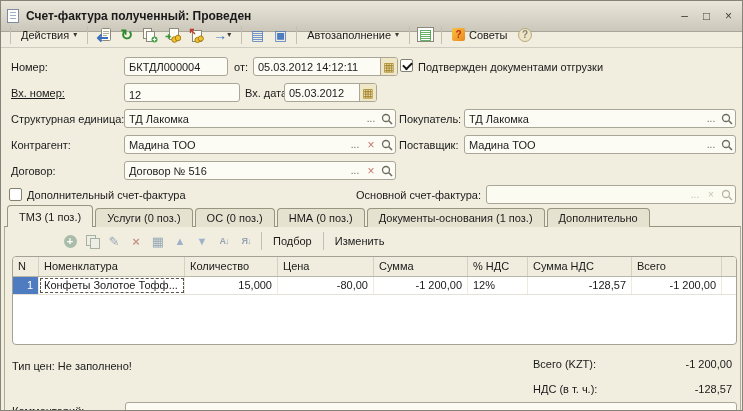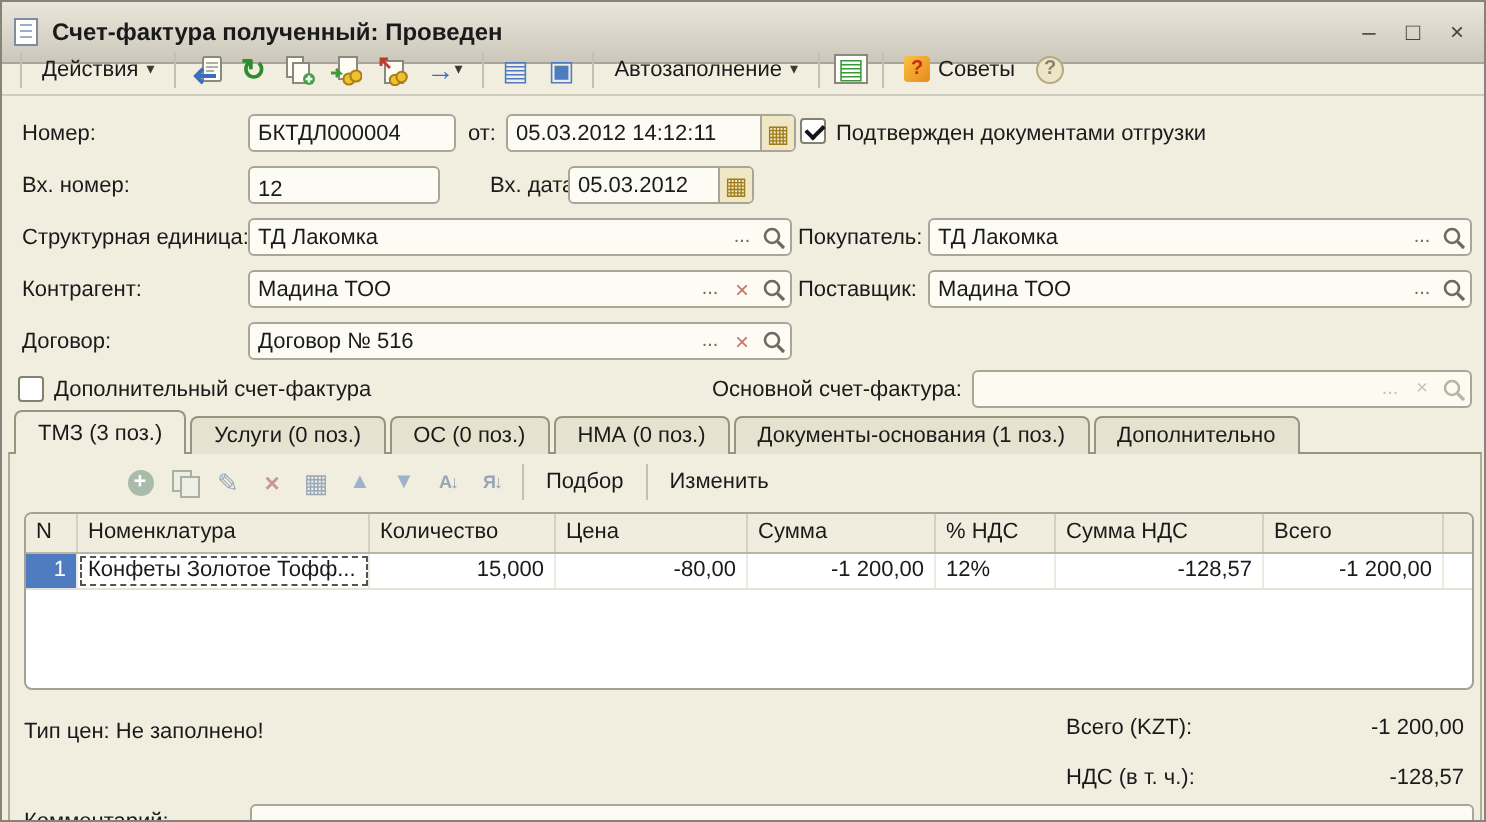--- a/index.html
+++ b/index.html
@@ -173,22 +173,22 @@
     <span class="fv">БКТДЛ000004</span>
   </div>
   <div class="lbl" style="left:233px;top:60px;">от:</div>
   <div class="field" style="left:252px;top:56px;width:145px;">
     <span class="fv">05.03.2012 14:12:11</span>
     <span class="calbtn">▦</span>
   </div>
   <span class="checkbox checked" style="left:399px;top:58px;"></span>
   <div class="lbl" style="left:417px;top:60px;">Подтвержден документами отгрузки</div>
 
-  <div class="lbl" style="left:10px;top:86px;">Вх. номер:</div>
-  <div class="field" style="left:123px;top:82px;width:96px;align-items:flex-end;">
+  <div class="lbl" style="left:10px;top:86px;text-decoration:underline;">Вх. номер:</div>
+  <div class="field" style="left:123px;top:82px;width:116px;align-items:flex-end;">
     <span class="fv">12</span>
   </div>
   <div class="lbl" style="left:233px;top:86px;margin-left:11px;">Вх. дата:</div>
   <div class="field" style="left:283px;top:82px;width:93px;">
     <span class="fv">05.03.2012</span>
     <span class="calbtn">▦</span>
   </div>
 
   <div class="lbl" style="left:10px;top:112px;">Структурная единица:</div>
   <div class="field" style="left:123px;top:108px;width:272px;">
@@ -259,21 +259,21 @@
     <span class="fbtn dim">×</span>
     <span class="fbtn mag">
         <svg width="12" height="12">
           <circle cx="5" cy="5" r="3.5" fill="none" stroke="#b8b5a4" stroke-width="1.3"></circle>
           <line x1="7.8" y1="7.8" x2="11" y2="11" stroke="#b8b5a4" stroke-width="1.6"></line>
         </svg>
       </span>
   </div>
 
   <div class="tabs">
-    <span class="tab active">ТМЗ (3 поз.)</span>
+    <span class="tab active">ТМЗ (1 поз.)</span>
     <span class="tab">Услуги (0 поз.)</span>
     <span class="tab">ОС (0 поз.)</span>
     <span class="tab">НМА (0 поз.)</span>
     <span class="tab">Документы-основания (1 поз.)</span>
     <span class="tab">Дополнительно</span>
   </div>
 
   <div class="panel">
 
     <div class="gridbar">

